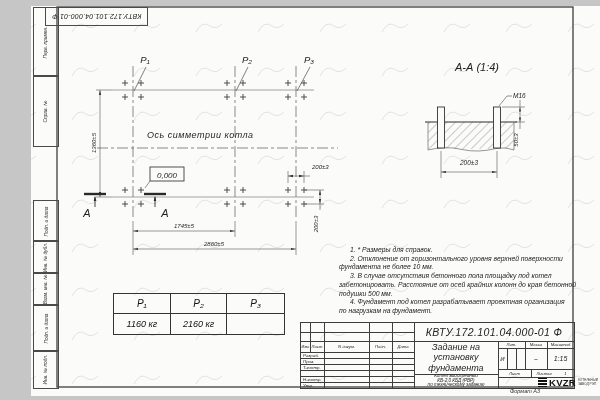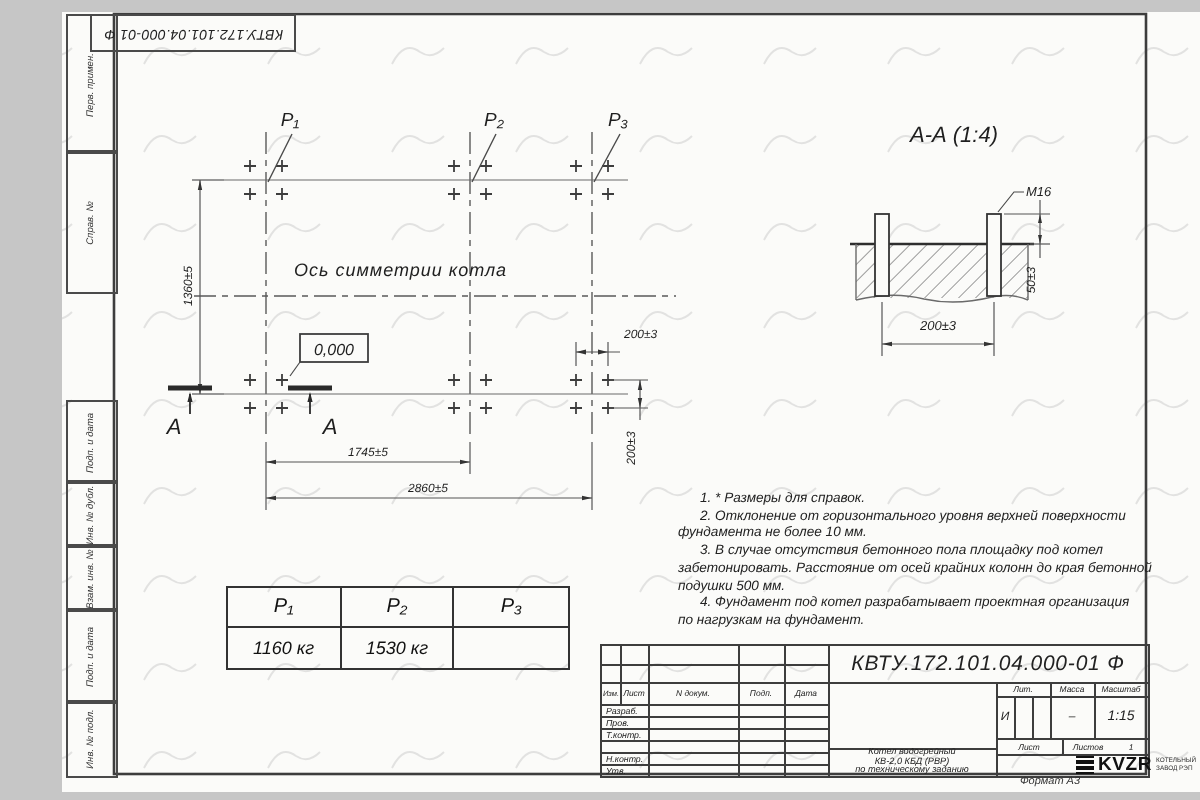--- a/index.html
+++ b/index.html
@@ -215,21 +215,21 @@
     <div class="ln">подушки 500 мм.</div>
     <div class="ln num">4. Фундамент под котел разрабатывает проектная организация</div>
     <div class="ln">по нагрузкам на фундамент.</div>
   </div>
 
   <div class="ltable">
     <div class="c hd">P₁</div>
     <div class="c hd">P₂</div>
     <div class="c hd">P₃</div>
     <div class="c vl">1160 кг</div>
-    <div class="c vl">1530 кг</div>
+    <div class="c vl">2160 кг</div>
   </div>
 
   <div class="tb">
 
     <div class="vl" style="left:9px;top:0;height:29px;"></div>
     <div class="vl" style="left:23px;top:0;height:65px;"></div>
     <div class="vl" style="left:68px;top:0;height:65px;"></div>
     <div class="vl" style="left:91px;top:0;height:65px;"></div>
     <div class="vl" style="left:113px;top:0;height:65px;"></div>
     <div class="vl" style="left:197px;top:18px;height:47px;"></div>
@@ -260,20 +260,25 @@
 
     <div class="txt sig" style="left:0;top:29px;width:23px;height:6px;">Разраб.</div>
     <div class="txt sig" style="left:0;top:35px;width:23px;height:6px;">Пров.</div>
     <div class="txt sig" style="left:0;top:41px;width:23px;height:6px;">Т.контр.</div>
     <div class="txt sig" style="left:0;top:47px;width:23px;height:6px;"></div>
     <div class="txt sig" style="left:0;top:53px;width:23px;height:6px;">Н.контр.</div>
     <div class="txt sig" style="left:0;top:59px;width:23px;height:6px;">Утв.</div>
 
     <div class="txt docnum" style="left:113px;top:0;width:160px;height:18px;">КВТУ.172.101.04.000-01 Ф</div>
 
+    <div class="txt titlecell" style="left:113px;top:18px;width:84px;height:33px;">
+      <div>Задание на</div>
+      <div>установку</div>
+      <div>фундамента</div>
+    </div>
 
     <div class="txt prodcell" style="left:113px;top:51px;width:84px;height:14px;">
       <div>Котел водогрейный</div>
       <div>КВ-2,0 КБД (РВР)</div>
       <div>по техническому заданию</div>
     </div>
 
     <div class="txt small" style="left:197px;top:18px;width:27px;height:7px;">Лит.</div>
     <div class="txt small" style="left:224px;top:18px;width:22px;height:7px;">Масса</div>
     <div class="txt small" style="left:246px;top:18px;width:27px;height:7px;">Масштаб</div>

